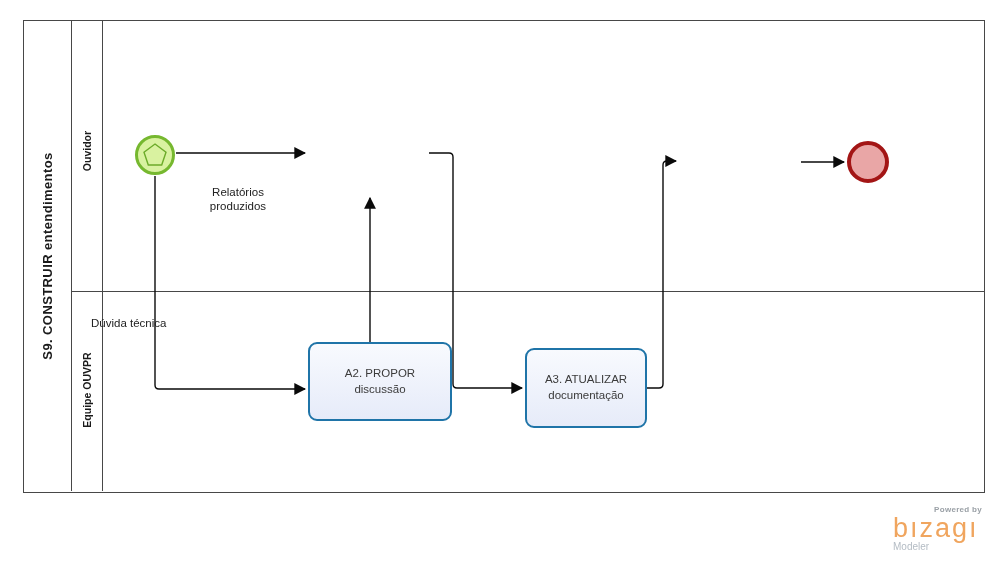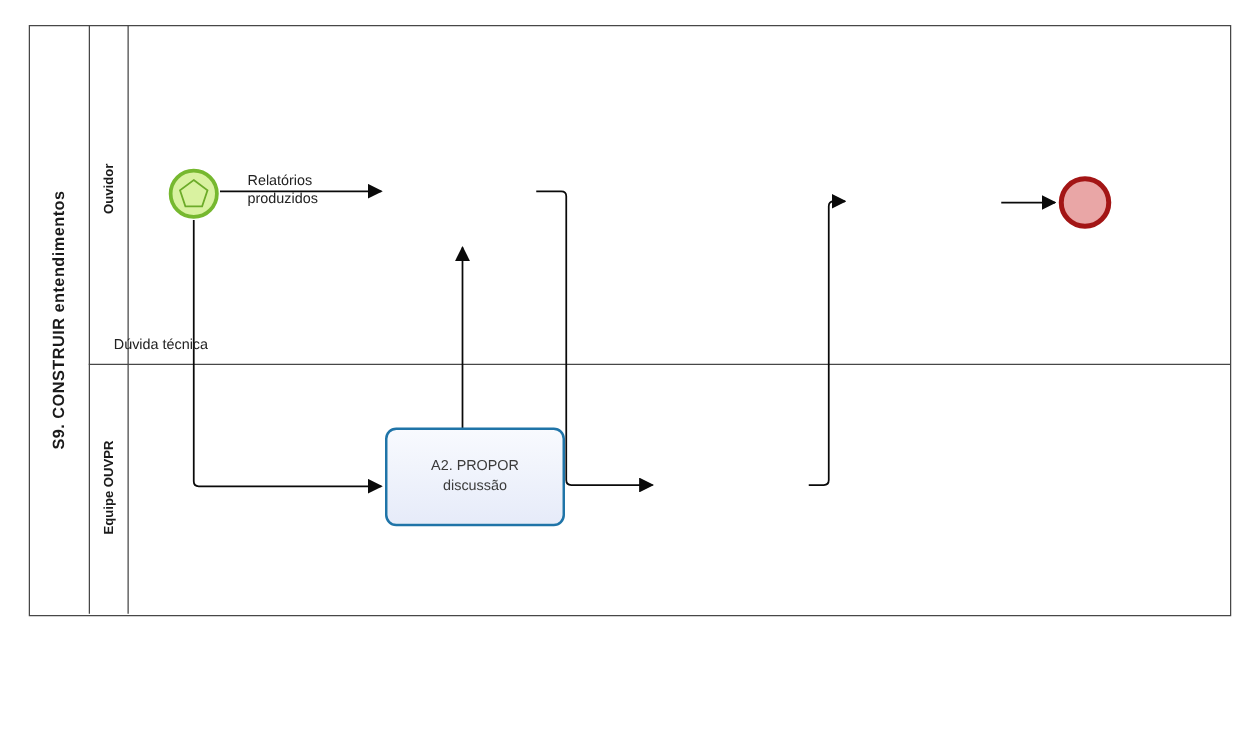--- a/index.html
+++ b/index.html
@@ -25,21 +25,21 @@
   
   .event-start{
     position:absolute;left:135px;top:135px;width:34px;height:34px;border-radius:50%;
     border:3px solid var(--start-border,#76b82f);background:var(--start-fill,#d9f2a0);
   }
   .event-end{
     position:absolute;left:847px;top:141px;width:34px;height:34px;border-radius:50%;
     border:4px solid var(--end-border,#a31515);background:var(--end-fill,#e9a6a6);
   }
   
-  .flow-label{position:absolute;font-size:11.5px;color:#222;text-align:left;line-height:14px;}
+  .flow-label{position:absolute;font-size:11.5px;color:#222;text-align:center;line-height:14px;margin-top:47px;}
   #lbl-relatorios{left:198px;top:138px;width:80px;}
   #lbl-duvida{left:91px;top:269px;white-space:nowrap;}
   
   svg.flows{position:absolute;left:0;top:0;pointer-events:none;}
   .flow-path{fill:none;stroke:#0a0a0a;stroke-width:1.4px;}
   
   .branding{position:absolute;left:893px;top:505px;width:92px;text-align:left;}
   .powered{font-size:8px;font-weight:bold;color:var(--powered-gray,#9aa0a6);text-align:right;padding-right:3px;letter-spacing:.3px;}
   .brand{font-size:27px;line-height:28px;color:var(--brand-orange,#f0a55e);letter-spacing:2px;}
   .product{font-size:10px;color:var(--modeler-gray,#b4bcc4);margin-top:-1px;}
@@ -79,15 +79,21 @@
   <div class="flow-label" id="lbl-duvida">Dúvida técnica</div>
 
   <div class="event-start">
     <svg width="34" height="34" viewBox="0 0 34 34">
       <polygon points="17,6 28,14.2 23.7,27 10.3,27 6,14.2" fill="none" stroke="#6cab29" stroke-width="1.4"></polygon>
     </svg>
   </div>
   <div class="event-end"></div>
 
   <div class="task" style="left:308px;top:342px;width:144px;height:79px;">A2. PROPOR discussão</div>
+  <div class="task" style="left:525px;top:348px;width:122px;height:80px;">A3. ATUALIZAR documentação</div>
 
+  <div class="branding">
+    <div class="powered">Powered by</div>
+    <div class="brand">bızagı</div>
+    <div class="product">Modeler</div>
+  </div>
 
 </div>
 
 </body></html>

